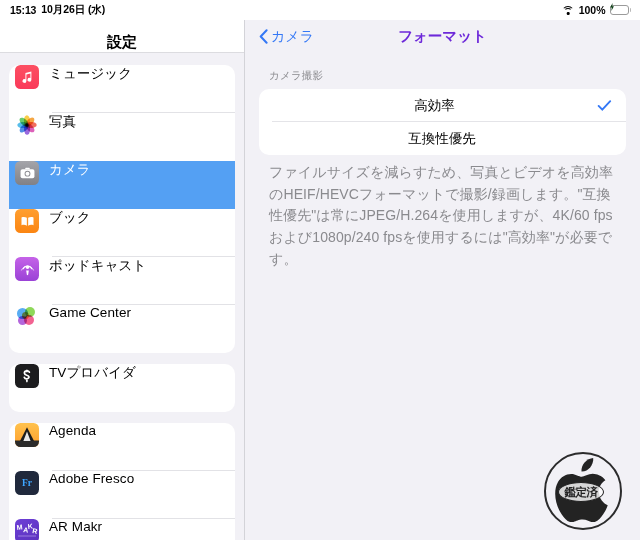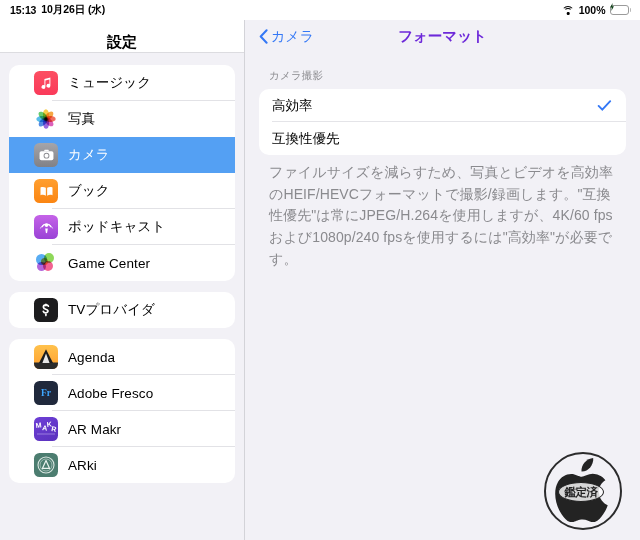--- a/index.html
+++ b/index.html
@@ -114,23 +114,22 @@
   }
   .group {
     background:#ffffff;
     border-radius:10px;
     margin-top:11px;
     overflow:hidden;
   }
   .group.first { margin-top:12px; }
   .row {
     display:flex;
-    align-items:center;
-    height:36px;
-    padding-left:25px;
+    height:48px;
+    padding-left:6px;
     position:relative;
     background:transparent;
   }
   .row.selected { background:#54a0f3; }
   .row .rowline {
     position:absolute;
     left:43px; right:0; bottom:0;
     height:1px;
     background:#e2e2e6;
   }
@@ -228,20 +227,21 @@
   .section-header {
     font-size:10.5px;
     color:#8a8a8e;
     padding:16px 4px 6px 10px;
     letter-spacing:.2px;
   }
   .opt-group {
     background:#fff;
     border-radius:10px;
     overflow:hidden;
+    text-align:center;
   }
   .opt-row {
     height:33px;
     display:flex;
     align-items:center;
     padding:0 14px 0 13px;
     position:relative;
   }
   .opt-row .optline {
     position:absolute; left:13px; right:0; bottom:0;

